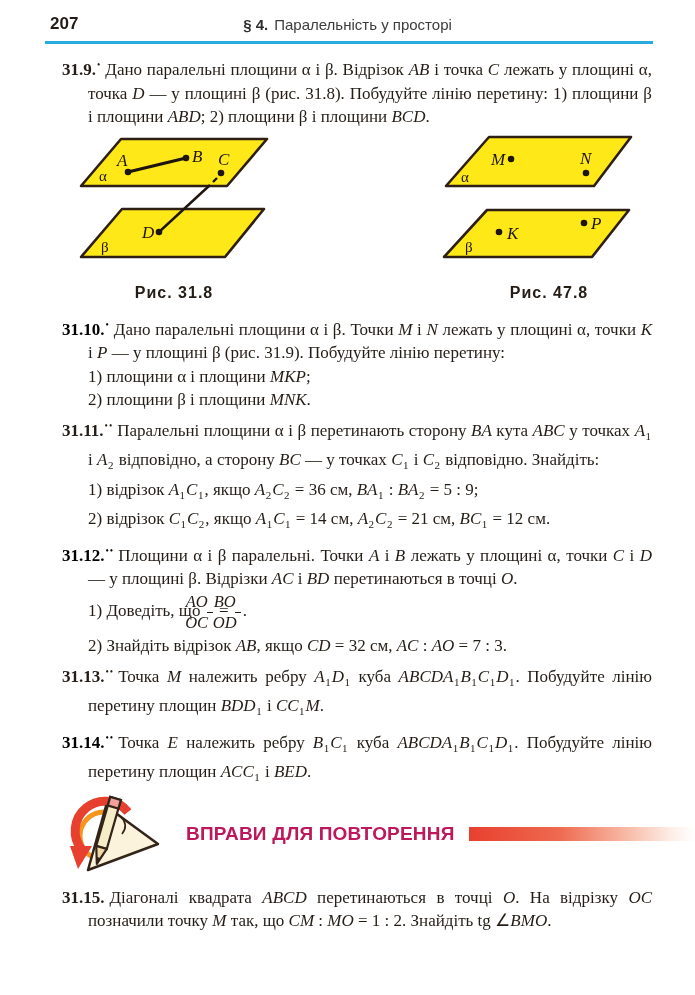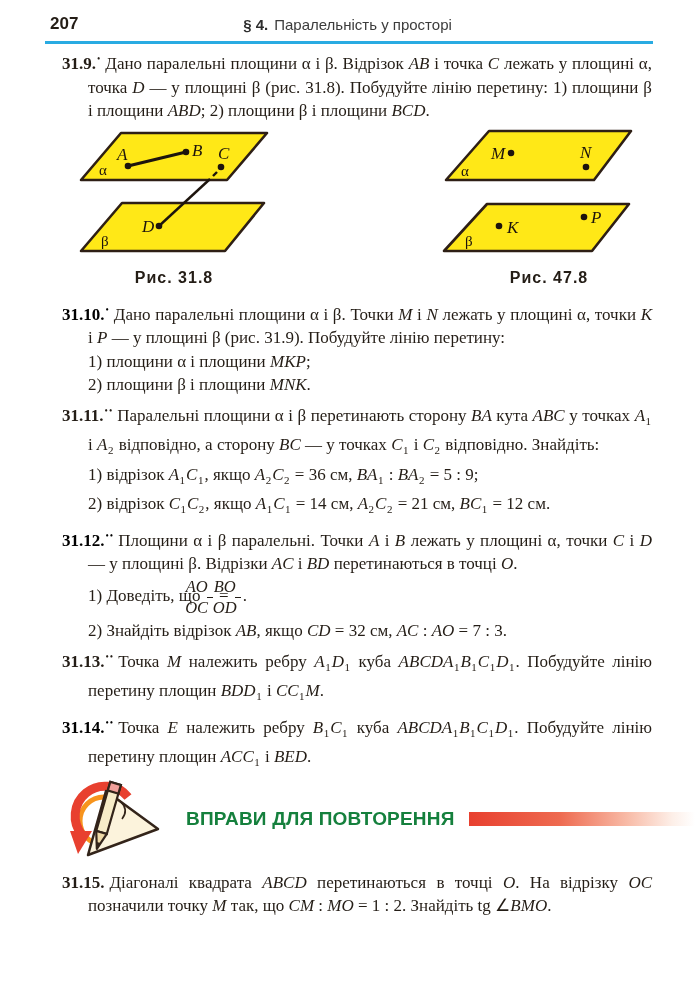--- a/index.html
+++ b/index.html
@@ -12,50 +12,50 @@
   .hrow{position:relative;height:24px;}
   .pagenum{position:absolute;left:50px;top:0;
            font-family:"Liberation Sans",sans-serif;font-weight:bold;
            font-size:17px;color:#241d16;}
   .htitle{position:absolute;left:0;right:0;top:2px;text-align:center;
           font-family:"Liberation Sans",sans-serif;font-size:15px;color:#3c3c3c;}
   .htitle .sec{font-weight:bold;margin-right:6px;color:#2e2e2e;}
   .hline{margin:3px 42px 0 45px;height:3px;background:#29ABE2;}
 
   
-  .content{padding:4px 43px 0 62px;}
+  .content{padding:10px 43px 0 62px;}
   .problem{margin:0 0 3px 26px;text-indent:-26px;font-size:17px;
            line-height:23.5px;text-align:justify;}
   .pnum{font-weight:bold;}
   .problem.green .pnum,.problem.green .pmark{color:#000000;}
   .pmark{font-size:9.5px;vertical-align:7px;letter-spacing:1px;margin:0 4px 0 1px;}
   .r-v{font-style:italic;}
   .r-sub{font-size:11px;vertical-align:-4px;margin:0 1px 0 0.5px;}
   .fr{display:inline-block;vertical-align:-12px;text-align:center;
       line-height:1.12;font-style:italic;font-size:16.5px;margin:2px 2px;}
   .fr .fn{display:block;border-bottom:1.5px solid #241d16;padding:0 3px 1px;}
   .fr .fd{display:block;padding-top:1px;}
 
   
   .figures{display:flex;margin:5px 0 12px -39px;}
   .figure{display:flex;flex-direction:column;}
   .fig1{width:306px;margin-left:23px;}
   .fig2{width:230px;margin-left:87px;}
   .figcap{font-family:"Liberation Sans",sans-serif;font-weight:bold;
-          font-size:16px;letter-spacing:1px;text-align:center;margin-top:11px;}
+          font-size:16px;letter-spacing:1px;text-align:center;margin-top:20px;}
   .fig1 .figcap{width:256px;}
   .fig2 .figcap{width:220px;}
   .ptlabel{font-family:"Liberation Serif",serif;font-style:italic;font-size:17px;fill:#1d140d;}
   .grlabel{font-family:"Liberation Serif",serif;font-size:15px;fill:#1d140d;}
 
   
   .banner{display:flex;align-items:center;margin:4px 0 8px -0px;height:80px;}
   .banner-icon{flex:0 0 auto;}
   .banner-title{font-family:"Liberation Sans",sans-serif;font-weight:bold;
-                font-size:19px;color:#15803d;margin-left:8px;letter-spacing:0.2px;
+                font-size:19px;color:#be185d;margin-left:8px;letter-spacing:0.2px;
                 white-space:nowrap;}
   .banner-bar{flex:1 1 auto;height:14px;margin-left:14px;margin-right:-43px;
               background:linear-gradient(90deg,#E8402F 0%,#EE6A50 40%,#F8BBA7 70%,#FDEFE8 90%,#ffffff 100%);}
 </style>
 </head>
 <body>
 
 <div class="page">
 
   <div class="header">

